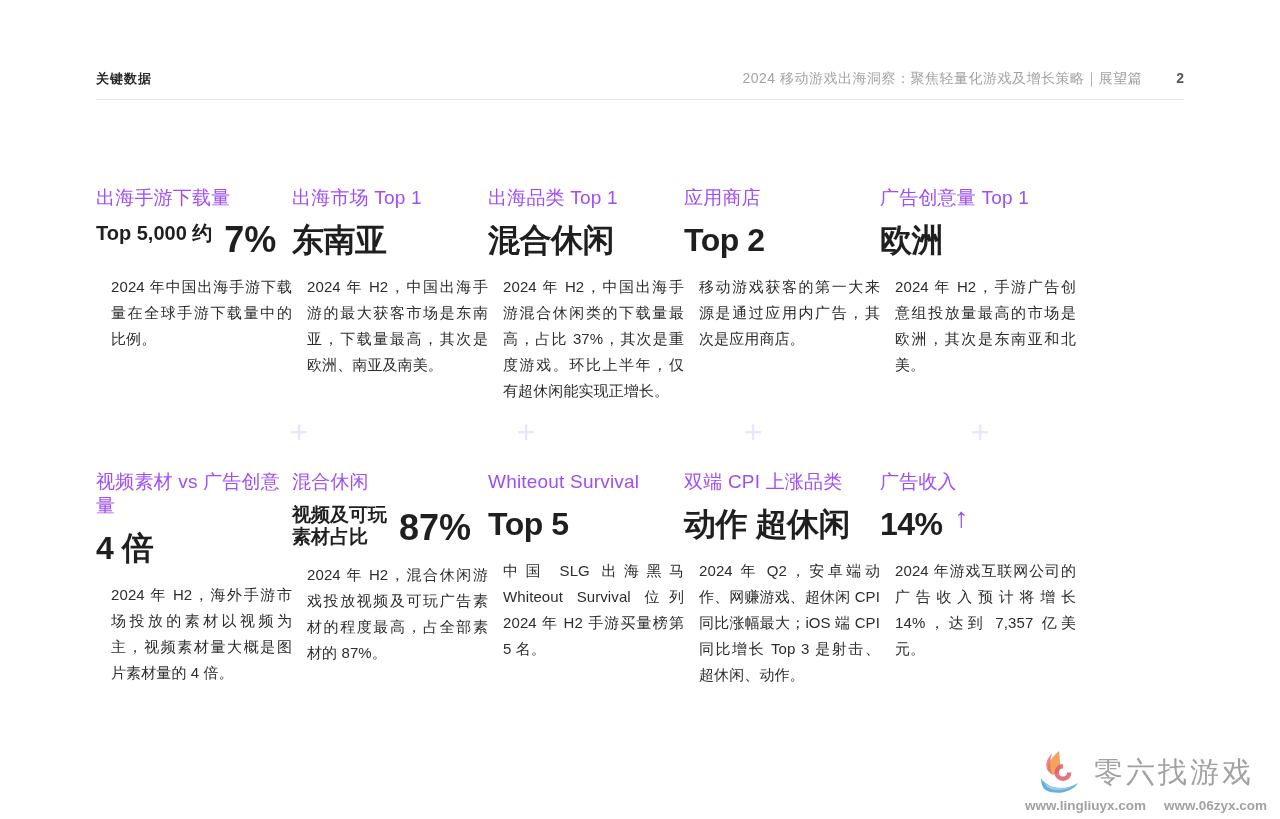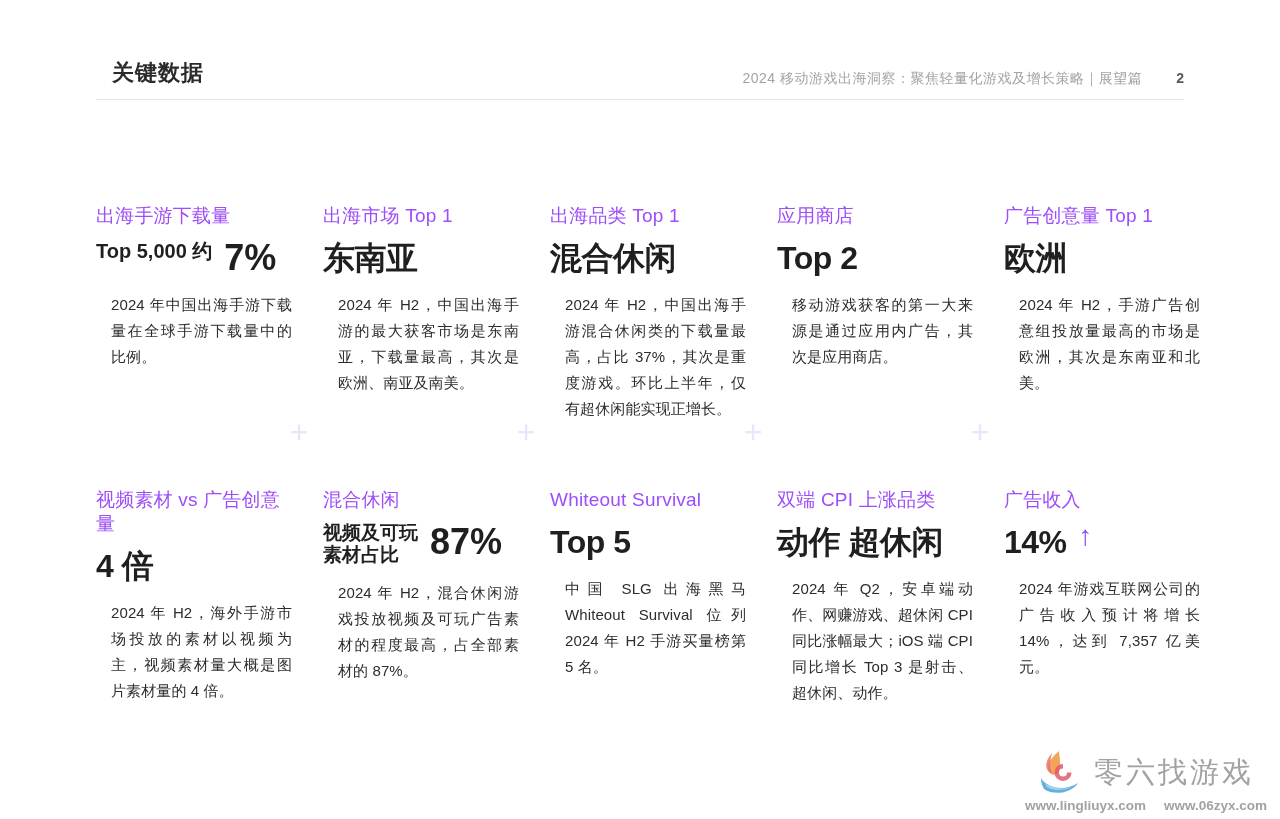--- a/index.html
+++ b/index.html
@@ -13,45 +13,44 @@
   .page { position: absolute; inset: 0; background: #ffffff; }
 
   
   .header {
     position: absolute; top: 0; left: 96px; width: 1088px; height: 100px;
     display: flex; justify-content: space-between; align-items: flex-end;
     padding-bottom: 11px;
     border-bottom: 1px solid #e4e4e4;
   }
   .header-left {
-    font-size: 22px; font-weight: 700; color: #2b2b2b; letter-spacing: 1px; margin-left: 16px;
+    font-size: 13px; font-weight: 700; color: #2b2b2b; letter-spacing: 1px;
   }
   .header-right { display: flex; align-items: flex-start; gap: 34px; }
   .report-title { font-size: 14px; color: #a3a3a3; letter-spacing: 0.5px; }
   .page-number { font-size: 14px; color: #595959; font-weight: 600; }
 
   
   .grid {
-    position: absolute; top: 204px; left: 96px; width: 1110px;
+    position: absolute; top: 186px; left: 96px; width: 1110px;
     display: grid;
     grid-template-columns: repeat(5, 196px);
     grid-template-rows: 284px auto;
-    column-gap: 31px;
     align-items: start;
   }
   .card { width: 196px; }
   .card .label {
     font-size: 19px; line-height: 24px; color: #9e4ef8;
     letter-spacing: 0.2px; font-weight: 500;
   }
   .hl-row {
     display: flex; align-items: flex-start; gap: 12px;
     margin-top: 10px; min-height: 40px;
   }
-  .hl-row.center { align-items: flex-start; }
+  .hl-row.center { align-items: flex-end; }
   .hl {
     font-size: 32px; line-height: 40px; font-weight: 700; color: #1f1f1f;
     letter-spacing: -0.5px; white-space: nowrap;
   }
   .hl-small {
     font-size: 20px; font-weight: 700; color: #1f1f1f; white-space: nowrap;
   }
   .hl-small.two-line {
     font-size: 19px; line-height: 22px; white-space: pre-line;
   }

